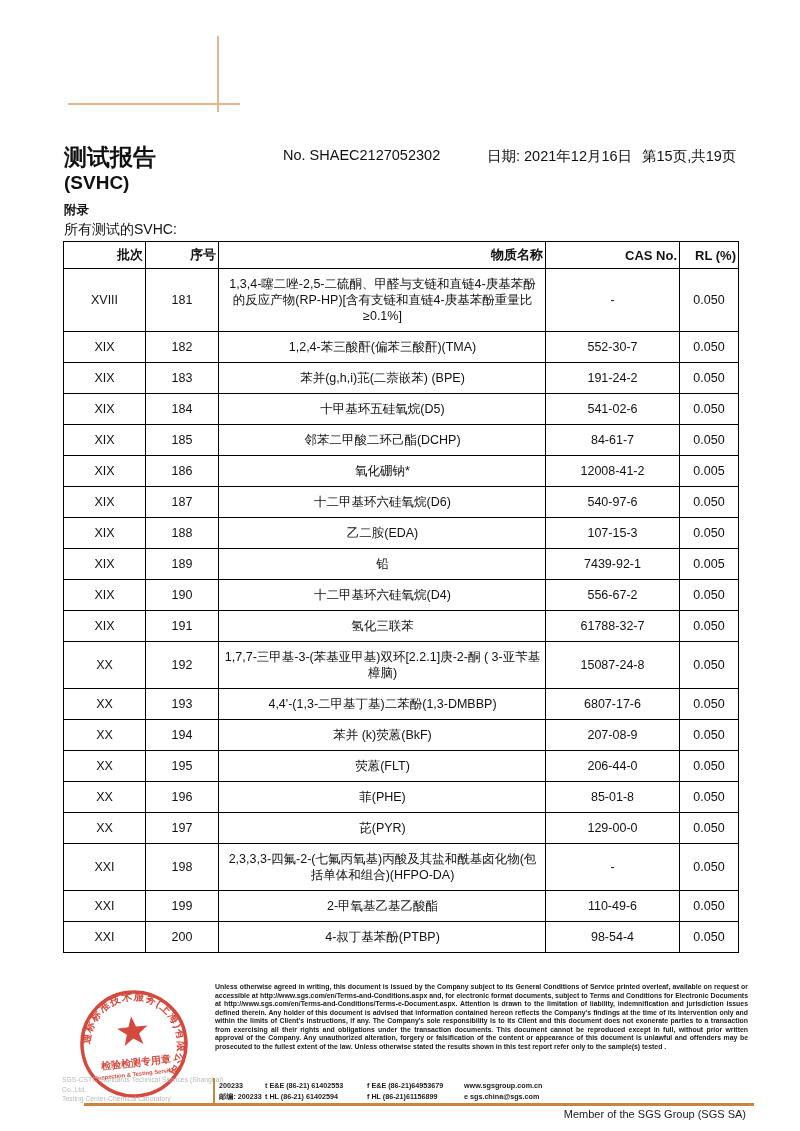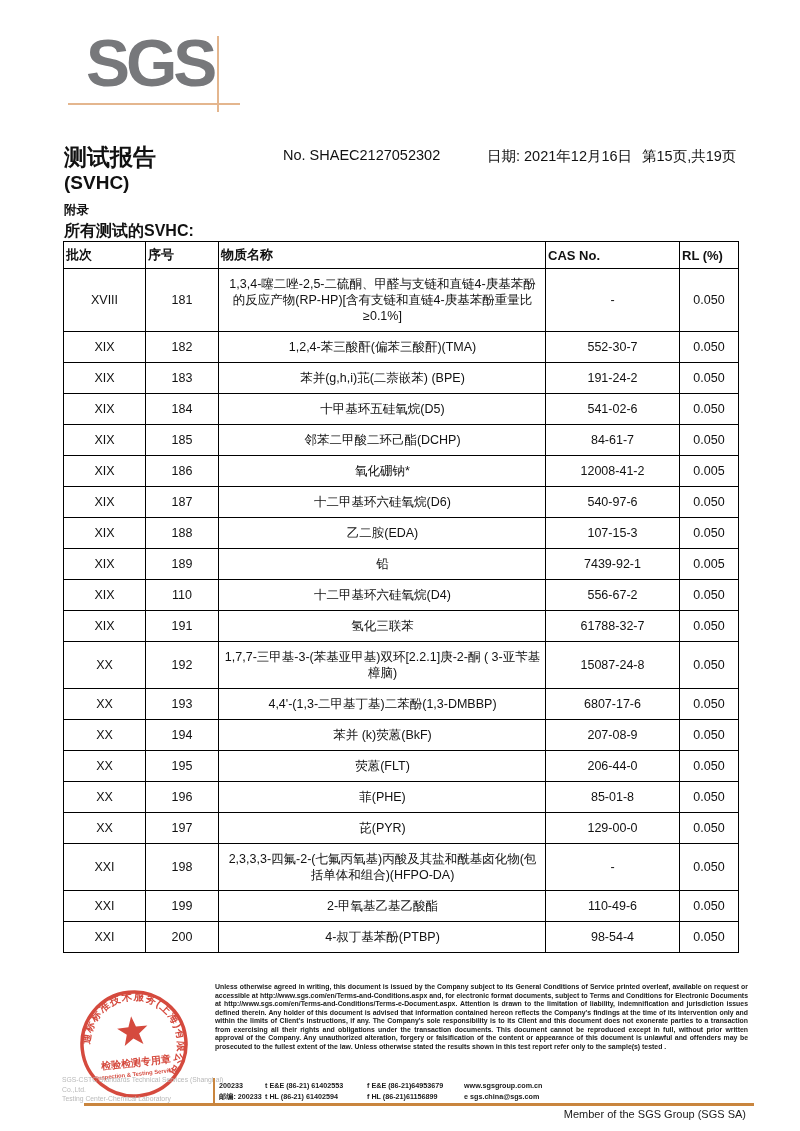--- a/index.html
+++ b/index.html
@@ -12,27 +12,27 @@
   .logo-hline{position:absolute;left:68px;top:103px;width:172px;height:2px;background:#e4b68e;}
   .logo-vline{position:absolute;left:217px;top:36px;width:2px;height:76px;background:#e4b68e;}
 
   
   .title1{position:absolute;left:64px;top:142px;font-size:23px;font-weight:bold;}
   .title2{position:absolute;left:64px;top:172px;font-size:19px;font-weight:bold;}
   .report-no{position:absolute;left:283px;top:147px;font-size:14.5px;}
   .hdr-date{position:absolute;left:487px;top:147px;font-size:14.5px;}
   .hdr-page{position:absolute;left:642px;top:147px;font-size:14.5px;}
   .appendix{position:absolute;left:64px;top:202px;font-size:12.5px;font-weight:bold;}
-  .appendix-sub{position:absolute;left:64px;top:221px;font-size:16px;font-weight:bold;text-align:right;}
+  .appendix-sub{position:absolute;left:64px;top:221px;font-size:14px;font-weight:normal;text-align:right;}
 
   
   .svhc-table{position:absolute;left:63px;top:241px;width:675px;border-collapse:collapse;
               table-layout:fixed;}
   .svhc-table th,.svhc-table td{border:1.6px solid #000;}
-  .svhc-table th{font-size:13px;font-weight:bold;padding:4px 2px;text-align:left;}
+  .svhc-table th{font-size:13px;font-weight:bold;padding:4px 2px;text-align:right;}
   .svhc-table td{font-size:12.5px;padding:7px 3px;line-height:16px;text-align:center;
                  vertical-align:middle;word-wrap:break-word;}
   .svhc-table td.name{text-align:center;padding-left:5px;padding-right:4px;}
 
   
   .disclaimer-block{position:absolute;left:215px;top:983px;width:533px;}
   .disclaimer{font-size:6.9px;line-height:8.55px;font-weight:bold;color:#1a1a1a;
               text-align:justify;}
   .attention{font-size:7.3px;line-height:8.7px;font-weight:bold;color:#e8442e;margin-top:1px;}
 
@@ -52,21 +52,20 @@
   .addr-e{flex:1;}
 
   .orange-rule{position:absolute;left:84px;top:1103px;width:670px;height:2.5px;background:#c9853e;}
   .member{position:absolute;right:54px;top:1108px;font-size:11px;color:#1a1a1a;}
 </style>
 </head>
 <body>
 
 <div class="page">
 
-  <div class="logo-text">SGS</div>
   <div class="logo-hline"></div>
   <div class="logo-vline"></div>
 
   <div class="title1">测试报告</div>
   <div class="title2">(SVHC)</div>
   <div class="report-no">No. SHAEC2127052302</div>
   <div class="hdr-date">日期: 2021年12月16日</div>
   <div class="hdr-page">第15页,共19页</div>
   <div class="appendix">附录</div>
   <div class="appendix-sub">所有测试的SVHC:</div>
@@ -147,21 +146,21 @@
         </tr>
         <tr>
           <td>XIX</td>
           <td>189</td>
           <td class="name">铅</td>
           <td>7439-92-1</td>
           <td>0.005</td>
         </tr>
         <tr>
           <td>XIX</td>
-          <td>110</td>
+          <td>190</td>
           <td class="name">十二甲基环六硅氧烷(D4)</td>
           <td>556-67-2</td>
           <td>0.050</td>
         </tr>
         <tr>
           <td>XIX</td>
           <td>191</td>
           <td class="name">氢化三联苯</td>
           <td>61788-32-7</td>
           <td>0.050</td>

